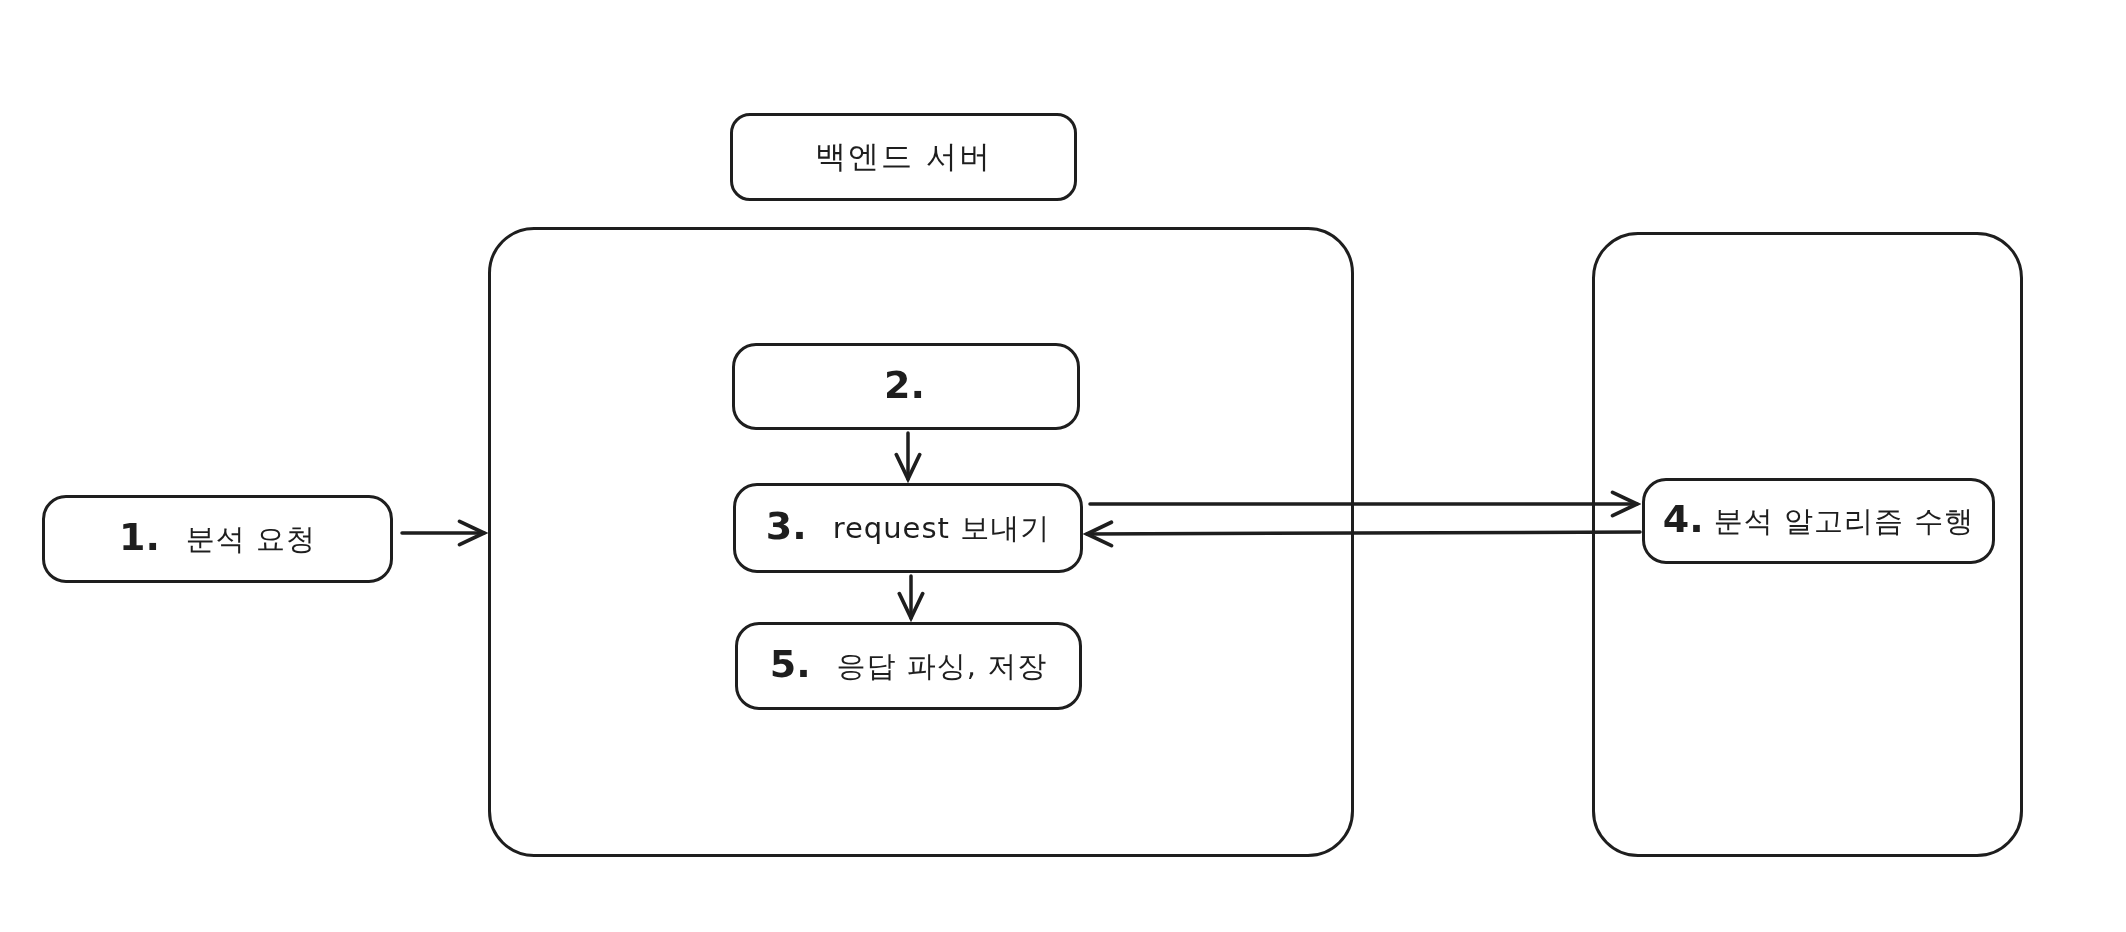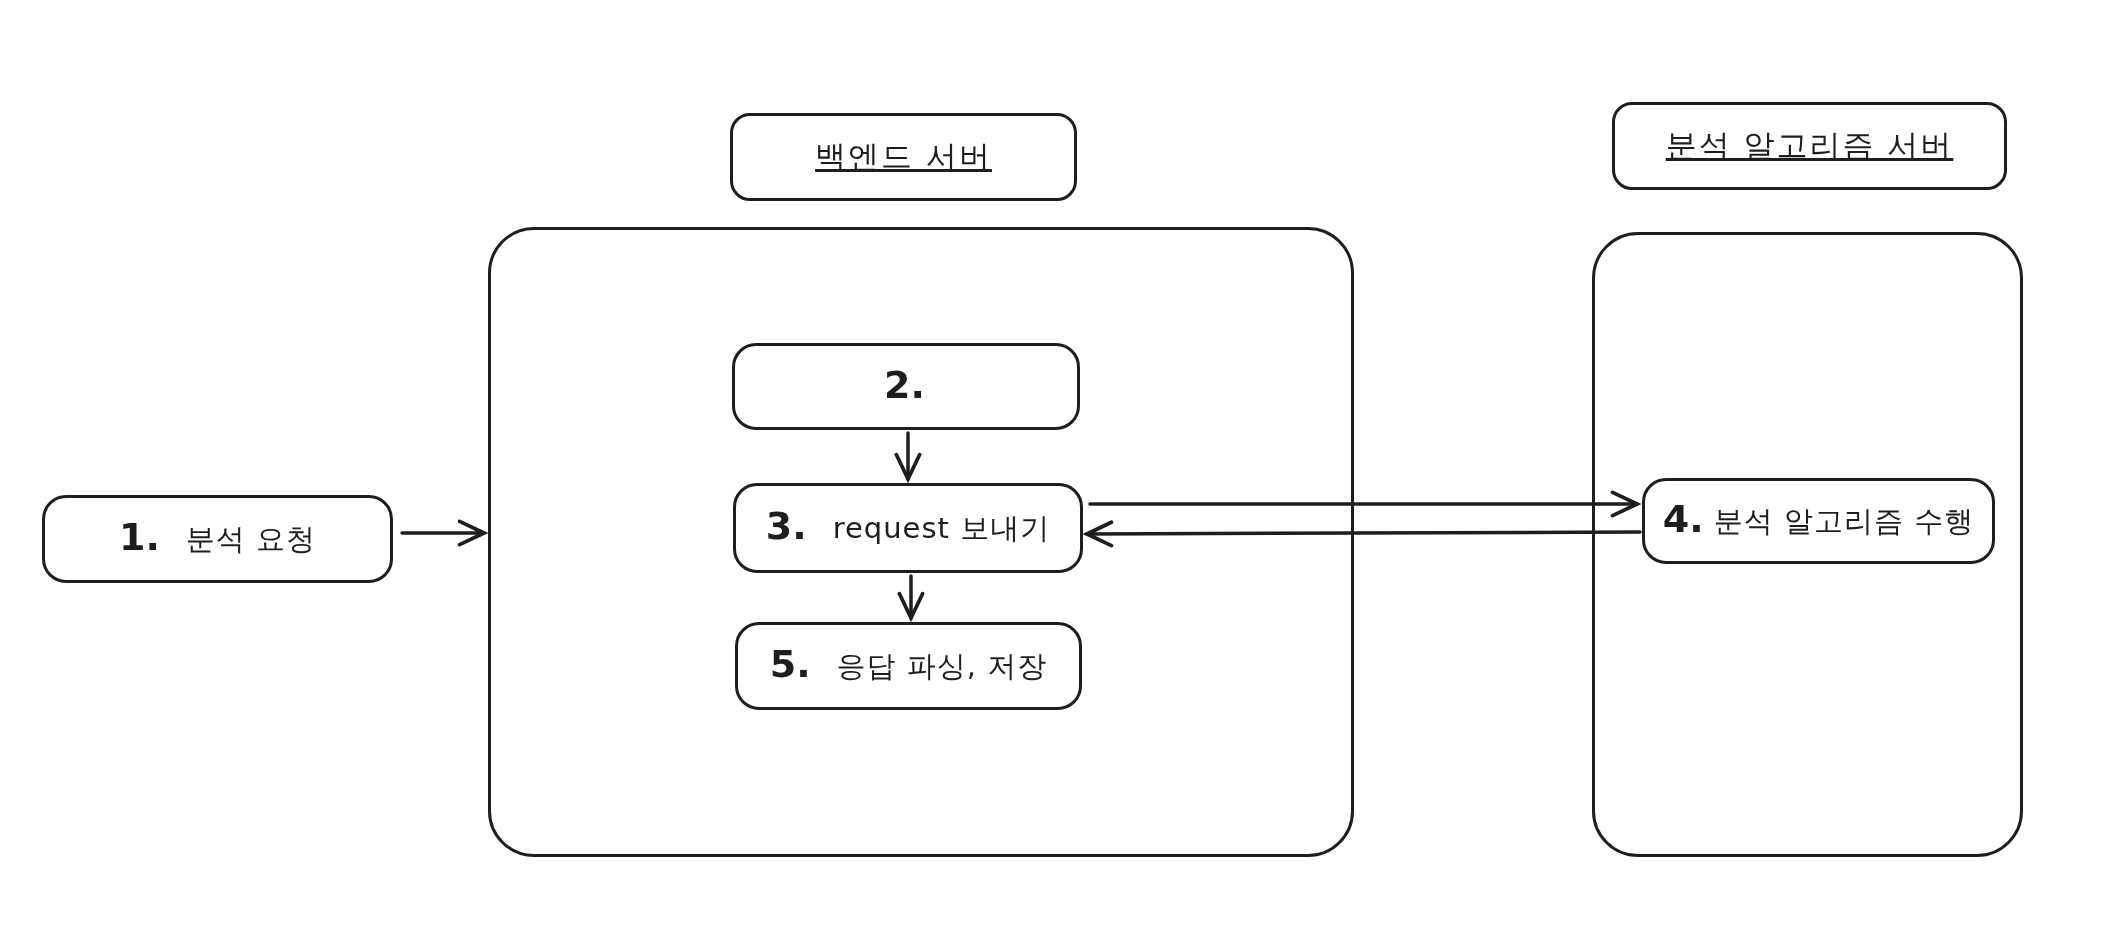--- a/index.html
+++ b/index.html
@@ -31,21 +31,20 @@
   .group-container {
     border-width: 3px;
     border-radius: 46px;
     background: transparent;
   }
   .group-label {
     border-width: 3px;
     border-radius: 20px;
     font-size: 31px;
     letter-spacing: 2px;
-    text-decoration: underline;
   }
   .node {
     border-radius: 24px;
     font-size: 29px;
     letter-spacing: 1px;
   }
   .node .num {
     font-size: 38px;
     font-weight: 700;
     letter-spacing: 0;
@@ -84,23 +83,20 @@
 <body>
 
 <div class="canvas">
 
   <div class="shape group-container" id="container-backend"></div>
   <div class="shape group-container" id="container-analysis"></div>
 
   <div class="shape group-label" id="label-backend">
     <span>백엔드 서버</span>
   </div>
-  <div class="shape group-label" id="label-analysis">
-    <span>분석 알고리즘 서버</span>
-  </div>
 
   <div class="shape node gap-lg" id="node-step1">
     <span class="num">1.</span>
     <span class="lbl">분석 요청</span>
   </div>
 
   <div class="shape node gap-xs" id="node-step2">
     <span class="num">2.</span>
   </div>
 

